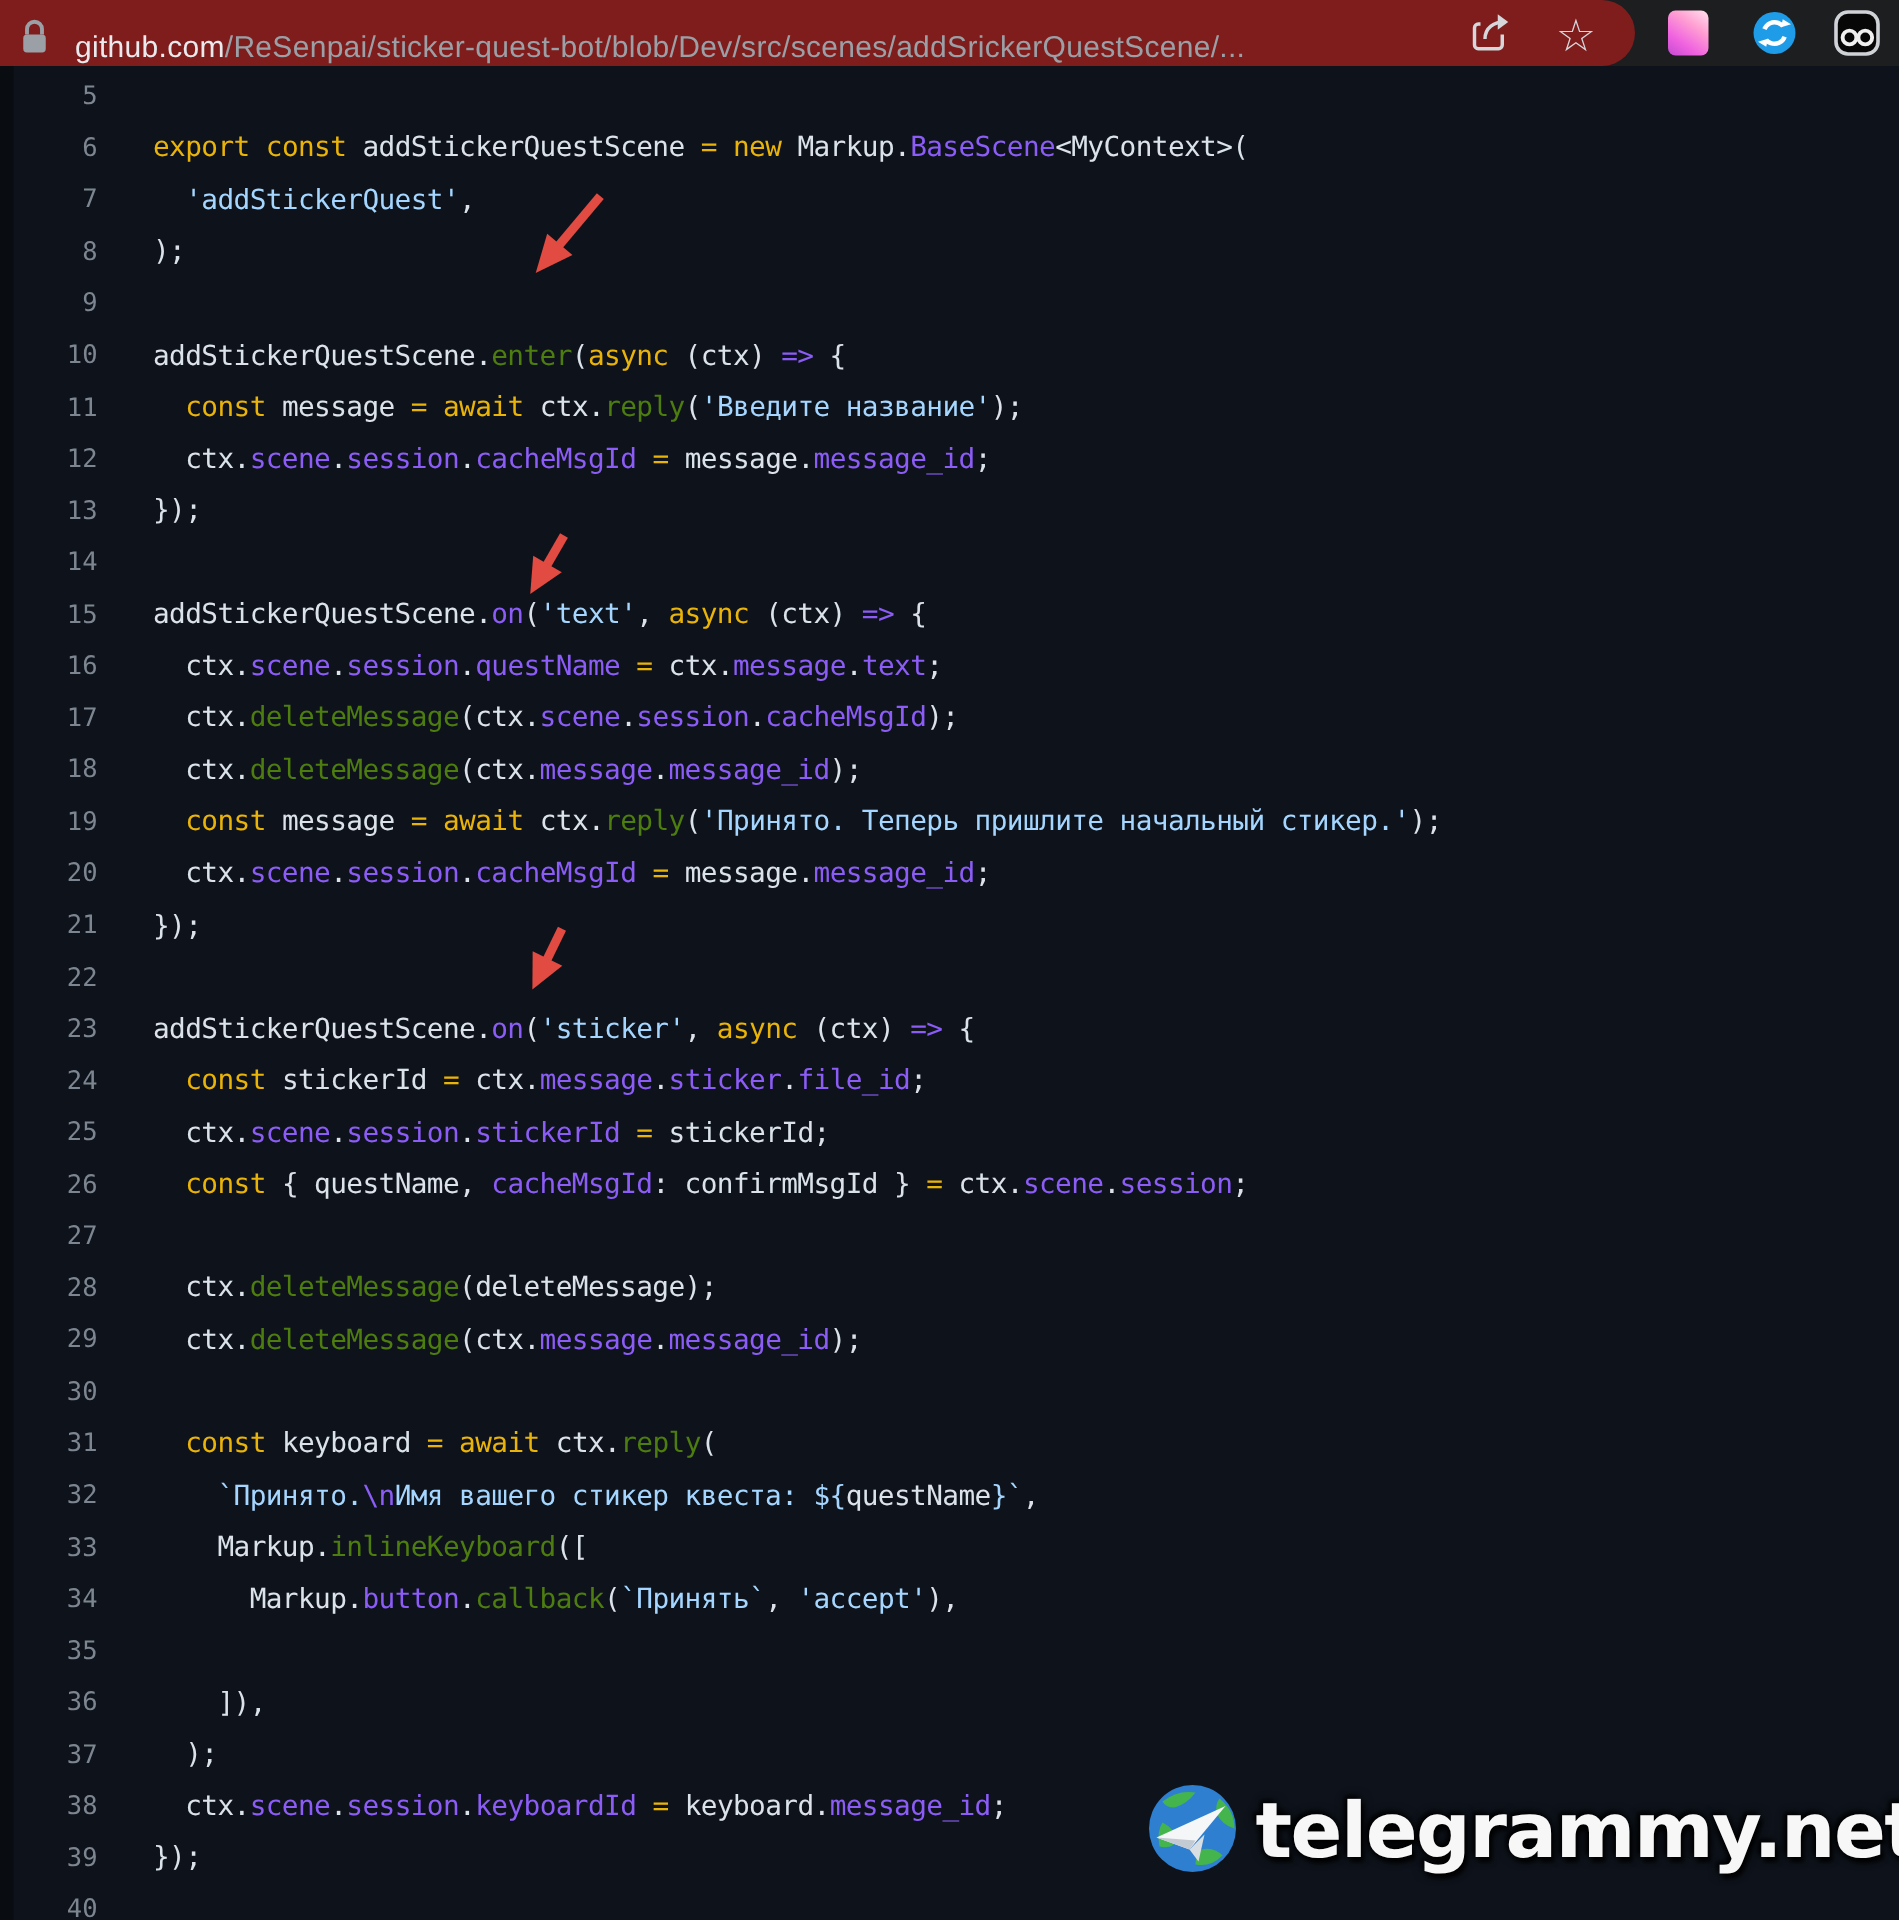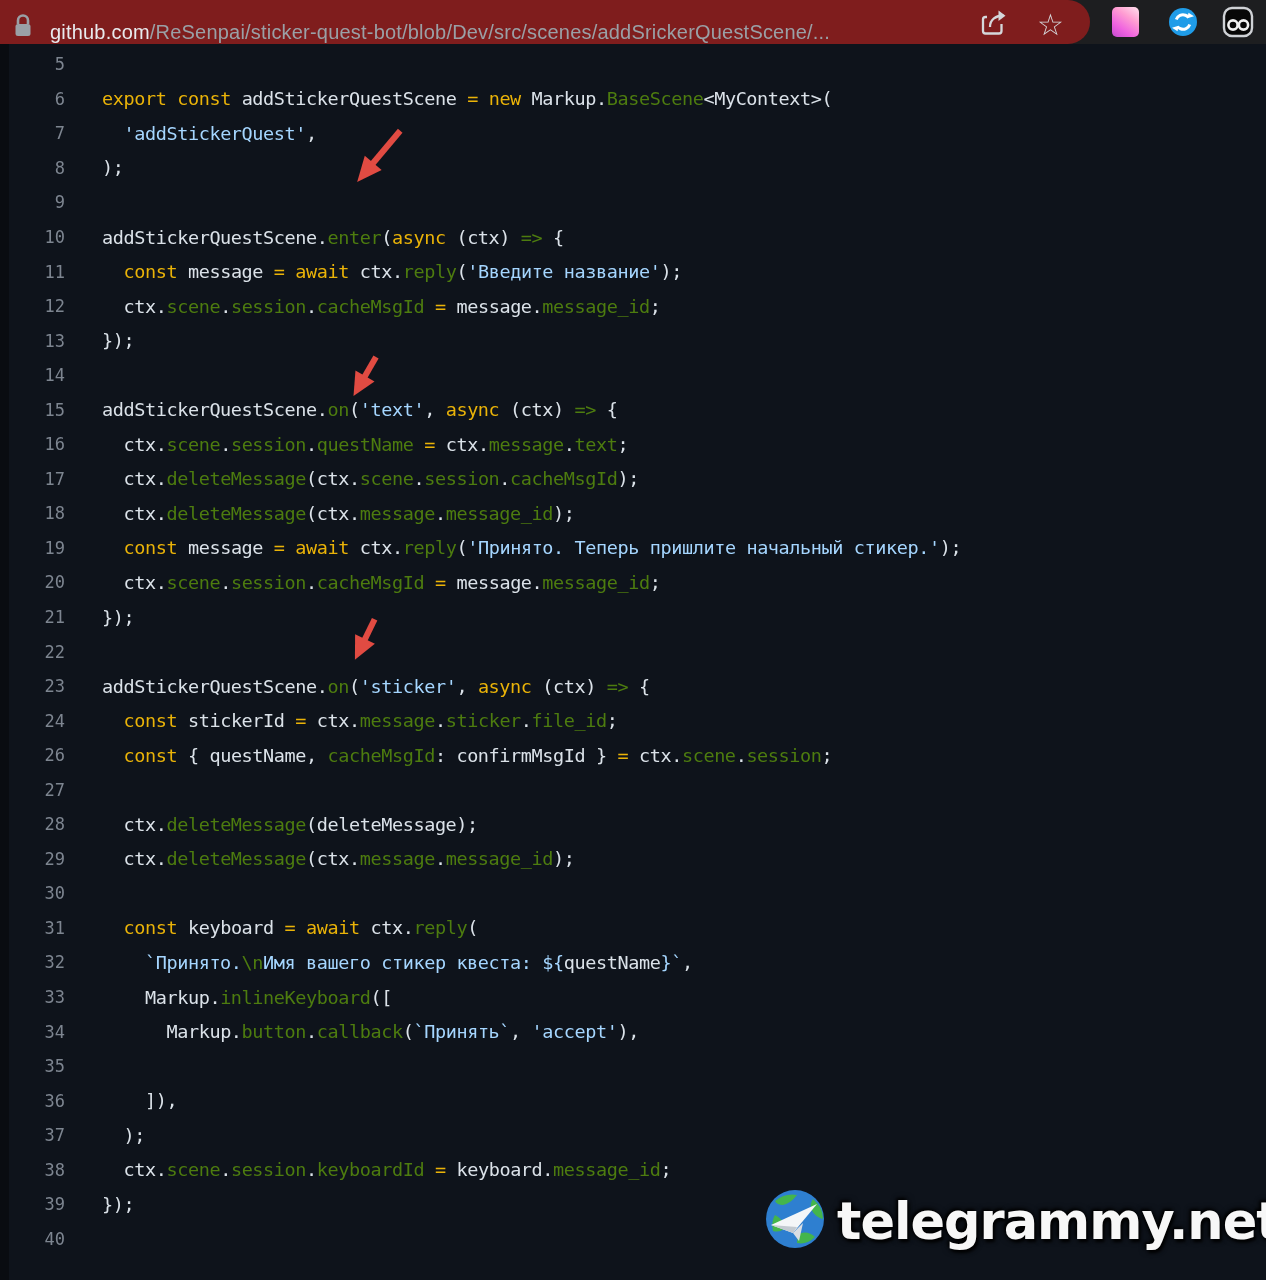--- a/index.html
+++ b/index.html
@@ -39,21 +39,21 @@
   .edge{position:absolute;top:44px;left:0;width:9px;height:1236px;background:#090c11;}
   .row{height:34.55px;display:flex;align-items:center;white-space:pre;}
   .ln{
     flex:0 0 65px;text-align:right;color:#7d8590;
     font:17px "DejaVu Sans Mono",monospace;user-select:none;
   }
   .cl{margin-left:37px;font:18.5px "DejaVu Sans Mono",monospace;letter-spacing:-.4px;}
   .t-p{color:#dbe2e9;}
   .t-k{color:#eab308;}
   .t-f{color:#4d7c0f;}
-  .t-b{color:#4d7c0f;}
+  .t-b{color:#8b5cf6;}
   .t-s{color:#a5d6ff;}
 
   
   .arrow{position:absolute;z-index:8;}
   #arrow-1{left:366px;top:118px;transform:rotate(40deg);}
   #arrow-2{left:352px;top:350px;transform:rotate(30deg);}
   #arrow-3{left:352px;top:613px;transform:rotate(26deg);}
 
   
   .watermark{
@@ -121,20 +121,21 @@
     <div class="row"><span class="ln">15</span><span class="cl"><span class="t-p">addStickerQuestScene.</span><span class="t-b">on</span><span class="t-p">(</span><span class="t-s">'text'</span><span class="t-p">, </span><span class="t-k">async</span><span class="t-p"> (ctx) </span><span class="t-b">=&gt;</span><span class="t-p"> {</span></span></div>
     <div class="row"><span class="ln">16</span><span class="cl"><span class="t-p">  </span><span class="t-p">ctx.</span><span class="t-b">scene</span><span class="t-p">.</span><span class="t-b">session</span><span class="t-p">.</span><span class="t-b">questName</span><span class="t-p"> </span><span class="t-k">=</span><span class="t-p"> ctx.</span><span class="t-b">message</span><span class="t-p">.</span><span class="t-b">text</span><span class="t-p">;</span></span></div>
     <div class="row"><span class="ln">17</span><span class="cl"><span class="t-p">  </span><span class="t-p">ctx.</span><span class="t-f">deleteMessage</span><span class="t-p">(ctx.</span><span class="t-b">scene</span><span class="t-p">.</span><span class="t-b">session</span><span class="t-p">.</span><span class="t-b">cacheMsgId</span><span class="t-p">);</span></span></div>
     <div class="row"><span class="ln">18</span><span class="cl"><span class="t-p">  </span><span class="t-p">ctx.</span><span class="t-f">deleteMessage</span><span class="t-p">(ctx.</span><span class="t-b">message</span><span class="t-p">.</span><span class="t-b">message_id</span><span class="t-p">);</span></span></div>
     <div class="row"><span class="ln">19</span><span class="cl"><span class="t-p">  </span><span class="t-k">const</span><span class="t-p"> message </span><span class="t-k">=</span><span class="t-p"> </span><span class="t-k">await</span><span class="t-p"> ctx.</span><span class="t-f">reply</span><span class="t-p">(</span><span class="t-s">'Принято. Теперь пришлите начальный стикер.'</span><span class="t-p">);</span></span></div>
     <div class="row"><span class="ln">20</span><span class="cl"><span class="t-p">  </span><span class="t-p">ctx.</span><span class="t-b">scene</span><span class="t-p">.</span><span class="t-b">session</span><span class="t-p">.</span><span class="t-b">cacheMsgId</span><span class="t-p"> </span><span class="t-k">=</span><span class="t-p"> message.</span><span class="t-b">message_id</span><span class="t-p">;</span></span></div>
     <div class="row"><span class="ln">21</span><span class="cl"><span class="t-p">});</span></span></div>
     <div class="row"><span class="ln">22</span><span class="cl"></span></div>
     <div class="row"><span class="ln">23</span><span class="cl"><span class="t-p">addStickerQuestScene.</span><span class="t-b">on</span><span class="t-p">(</span><span class="t-s">'sticker'</span><span class="t-p">, </span><span class="t-k">async</span><span class="t-p"> (ctx) </span><span class="t-b">=&gt;</span><span class="t-p"> {</span></span></div>
     <div class="row"><span class="ln">24</span><span class="cl"><span class="t-p">  </span><span class="t-k">const</span><span class="t-p"> stickerId </span><span class="t-k">=</span><span class="t-p"> ctx.</span><span class="t-b">message</span><span class="t-p">.</span><span class="t-b">sticker</span><span class="t-p">.</span><span class="t-b">file_id</span><span class="t-p">;</span></span></div>
+    <div class="row"><span class="ln">25</span><span class="cl"><span class="t-p">  </span><span class="t-p">ctx.</span><span class="t-b">scene</span><span class="t-p">.</span><span class="t-b">session</span><span class="t-p">.</span><span class="t-b">stickerId</span><span class="t-p"> </span><span class="t-k">=</span><span class="t-p"> stickerId;</span></span></div>
     <div class="row"><span class="ln">26</span><span class="cl"><span class="t-p">  </span><span class="t-k">const</span><span class="t-p"> { questName, </span><span class="t-b">cacheMsgId</span><span class="t-p">: confirmMsgId } </span><span class="t-k">=</span><span class="t-p"> ctx.</span><span class="t-b">scene</span><span class="t-p">.</span><span class="t-b">session</span><span class="t-p">;</span></span></div>
     <div class="row"><span class="ln">27</span><span class="cl"></span></div>
     <div class="row"><span class="ln">28</span><span class="cl"><span class="t-p">  </span><span class="t-p">ctx.</span><span class="t-f">deleteMessage</span><span class="t-p">(deleteMessage);</span></span></div>
     <div class="row"><span class="ln">29</span><span class="cl"><span class="t-p">  </span><span class="t-p">ctx.</span><span class="t-f">deleteMessage</span><span class="t-p">(ctx.</span><span class="t-b">message</span><span class="t-p">.</span><span class="t-b">message_id</span><span class="t-p">);</span></span></div>
     <div class="row"><span class="ln">30</span><span class="cl"></span></div>
     <div class="row"><span class="ln">31</span><span class="cl"><span class="t-p">  </span><span class="t-k">const</span><span class="t-p"> keyboard </span><span class="t-k">=</span><span class="t-p"> </span><span class="t-k">await</span><span class="t-p"> ctx.</span><span class="t-f">reply</span><span class="t-p">(</span></span></div>
     <div class="row"><span class="ln">32</span><span class="cl"><span class="t-p">    </span><span class="t-s">`Принято.</span><span class="t-b">\n</span><span class="t-s">Имя вашего стикер квеста: ${</span><span class="t-p">questName</span><span class="t-s">}`</span><span class="t-p">,</span></span></div>
     <div class="row"><span class="ln">33</span><span class="cl"><span class="t-p">    </span><span class="t-p">Markup.</span><span class="t-f">inlineKeyboard</span><span class="t-p">([</span></span></div>
     <div class="row"><span class="ln">34</span><span class="cl"><span class="t-p">      </span><span class="t-p">Markup.</span><span class="t-b">button</span><span class="t-p">.</span><span class="t-f">callback</span><span class="t-p">(</span><span class="t-s">`Принять`</span><span class="t-p">, </span><span class="t-s">'accept'</span><span class="t-p">),</span></span></div>
     <div class="row"><span class="ln">35</span></div>

